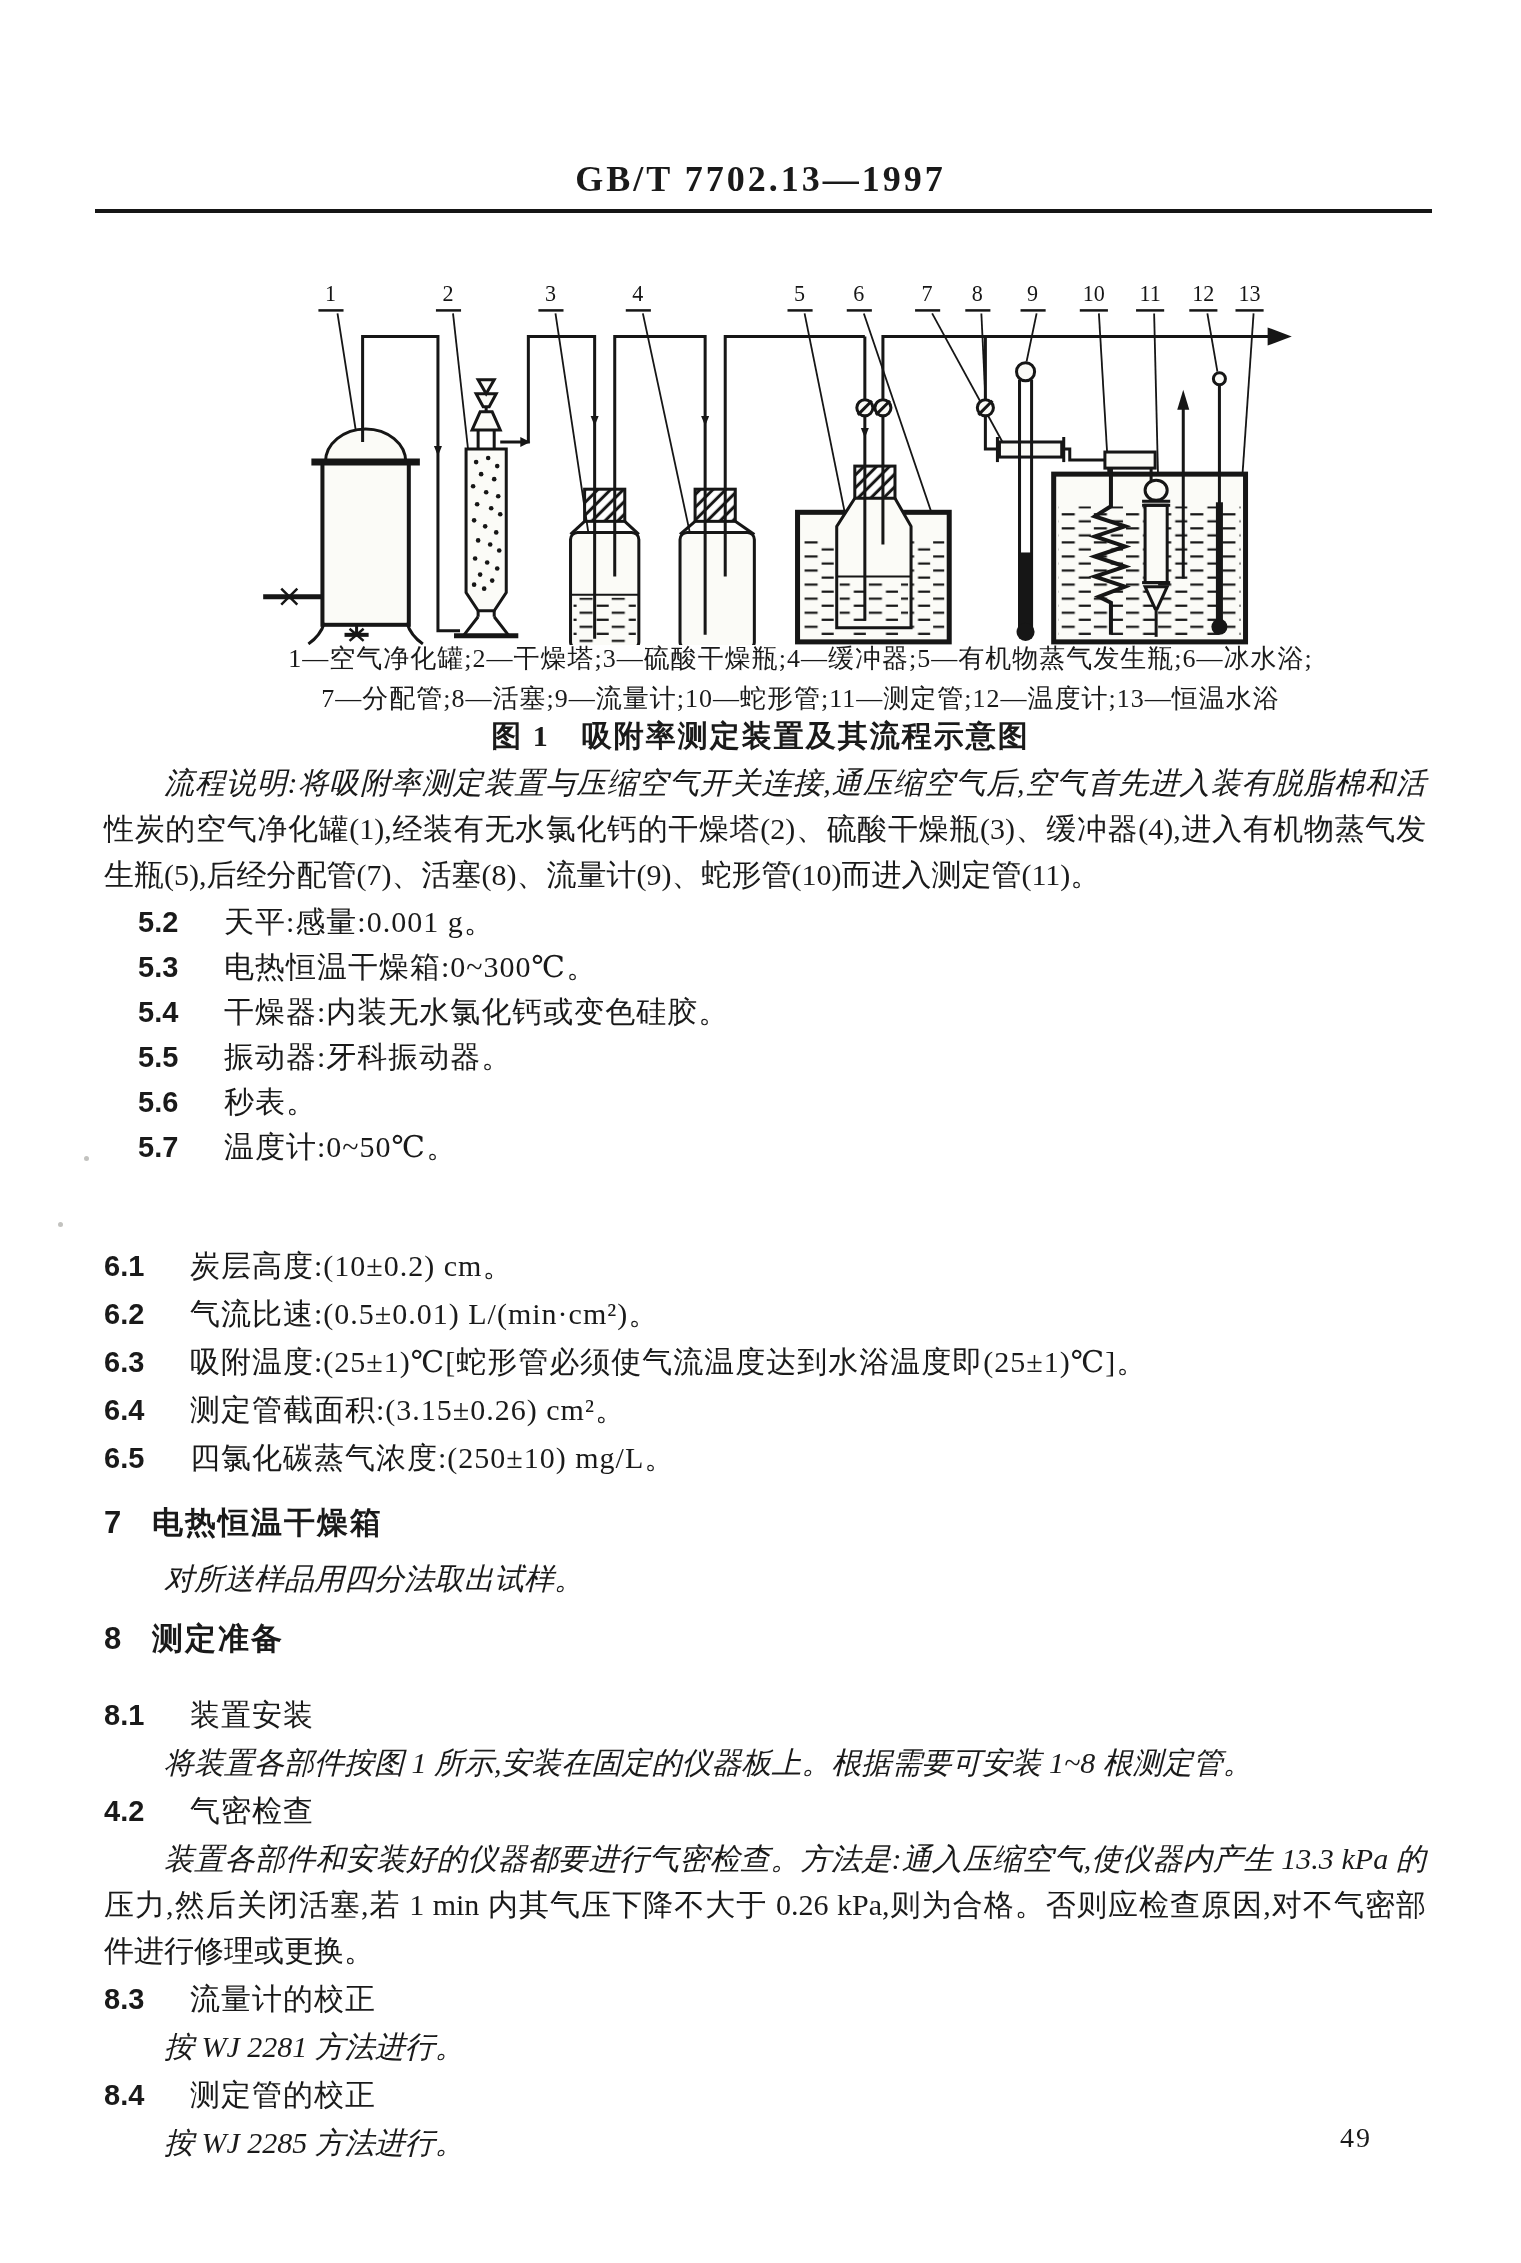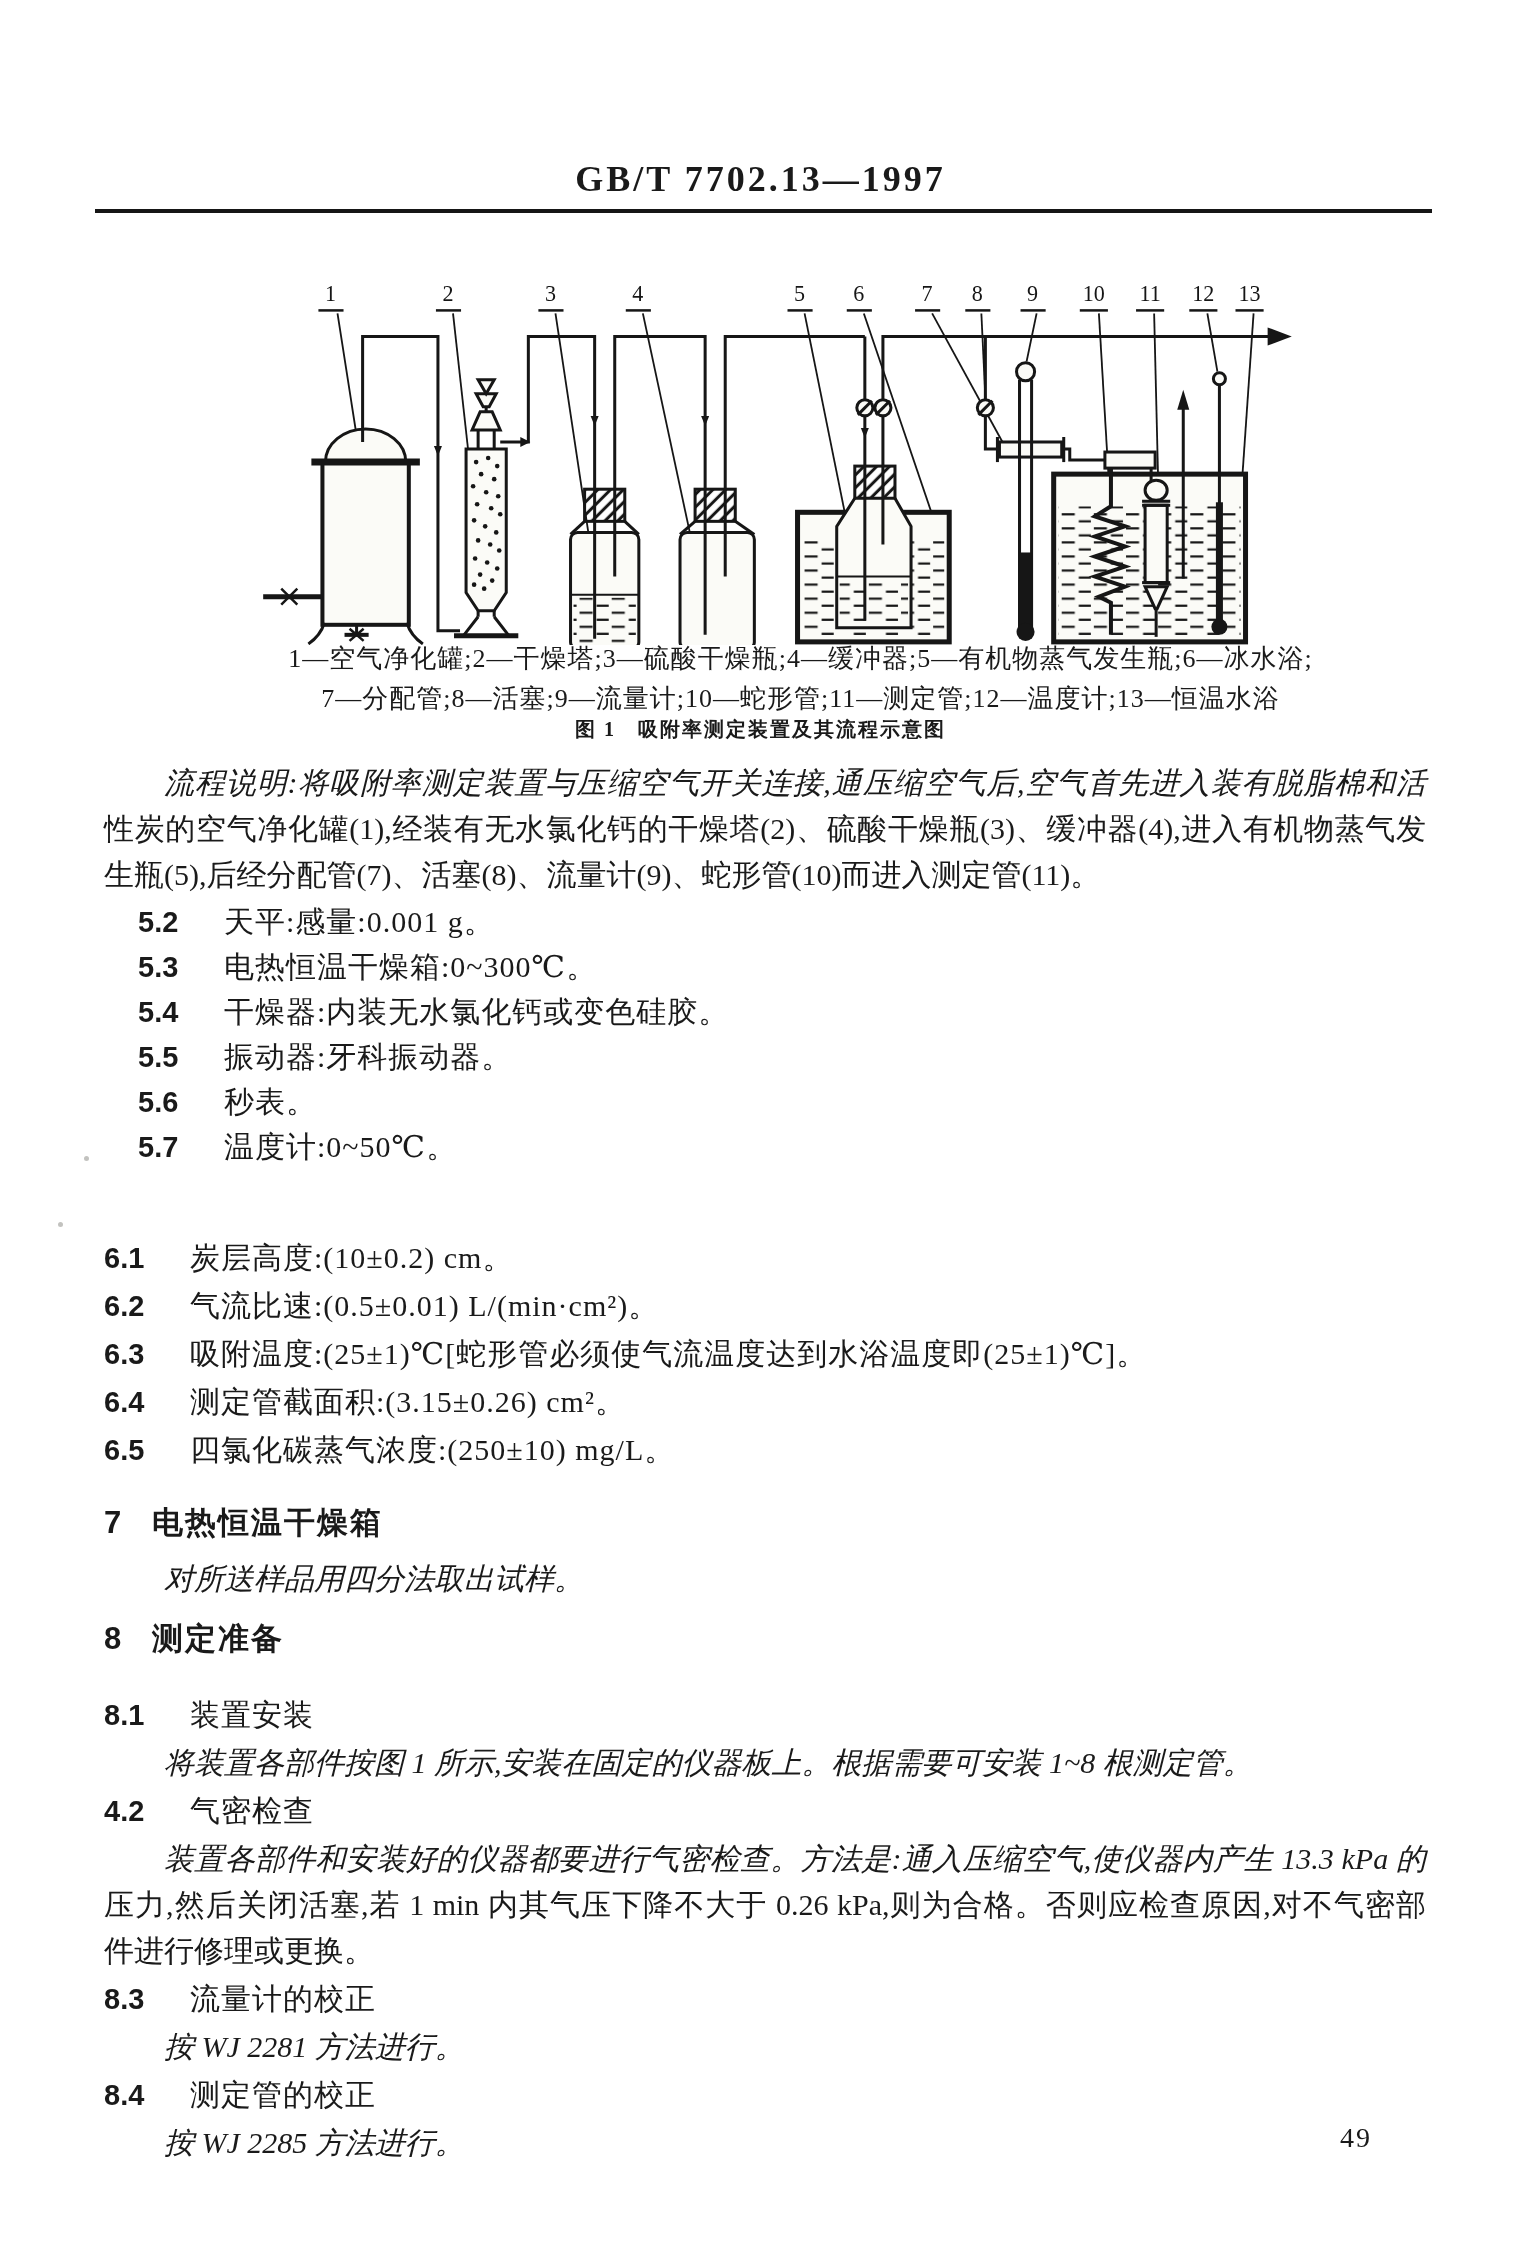--- a/index.html
+++ b/index.html
@@ -11,26 +11,26 @@
   .header{
     position:absolute;top:158px;left:0;width:100%;text-align:center;
     font-size:36px;font-weight:bold;letter-spacing:3px;
   }
   .rule{position:absolute;top:209px;left:95px;width:1337px;height:4px;background:#161616;}
   .figure{position:absolute;top:243px;left:225px;width:1125px;height:402px;}
   .figure svg{display:block;width:1125px;height:402px;}
   .caption{position:absolute;left:0;width:100%;text-align:center;font-size:26px;letter-spacing:1px;padding-left:40px;}
   #cap1{top:641px;}
   #cap2{top:681px;}
-  .figtitle{position:absolute;top:716px;left:0;width:100%;text-align:center;font-size:20px;font-weight:600;letter-spacing:2px;}
+  .figtitle{position:absolute;top:716px;left:0;width:100%;text-align:center;font-size:30px;font-weight:600;letter-spacing:2px;}
   .block{position:absolute;left:104px;width:1322px;font-size:30px;line-height:46px;}
   .indent{text-indent:2em;font-style:italic;}
   .jl{text-align:justify;text-align-last:justify;}
   .crow{height:45px;line-height:45px;white-space:nowrap;margin-left:34px;}
-  .crow6{height:48px;line-height:36px;white-space:nowrap;}
+  .crow6{height:48px;line-height:52px;white-space:nowrap;}
   .cnum{display:inline-block;min-width:86px;font-weight:bold;font-size:29px;
         font-family:"Liberation Sans","DejaVu Sans",sans-serif;}
   .snum{display:inline-block;min-width:48px;font-weight:bold;font-size:31px;
         font-family:"Liberation Sans","DejaVu Sans",sans-serif;}
   .stitle{font-weight:bold;font-size:31px;font-family:"Liberation Sans","DejaVu Sans",sans-serif;letter-spacing:2px;}
   .ctext{letter-spacing:1px;}
   .pagenum{position:absolute;left:1340px;top:2122px;font-size:28px;letter-spacing:2px;}
   .speck{position:absolute;width:5px;height:5px;border-radius:50%;background:#9a9a94;opacity:.6;}
 </style>
 </head>

